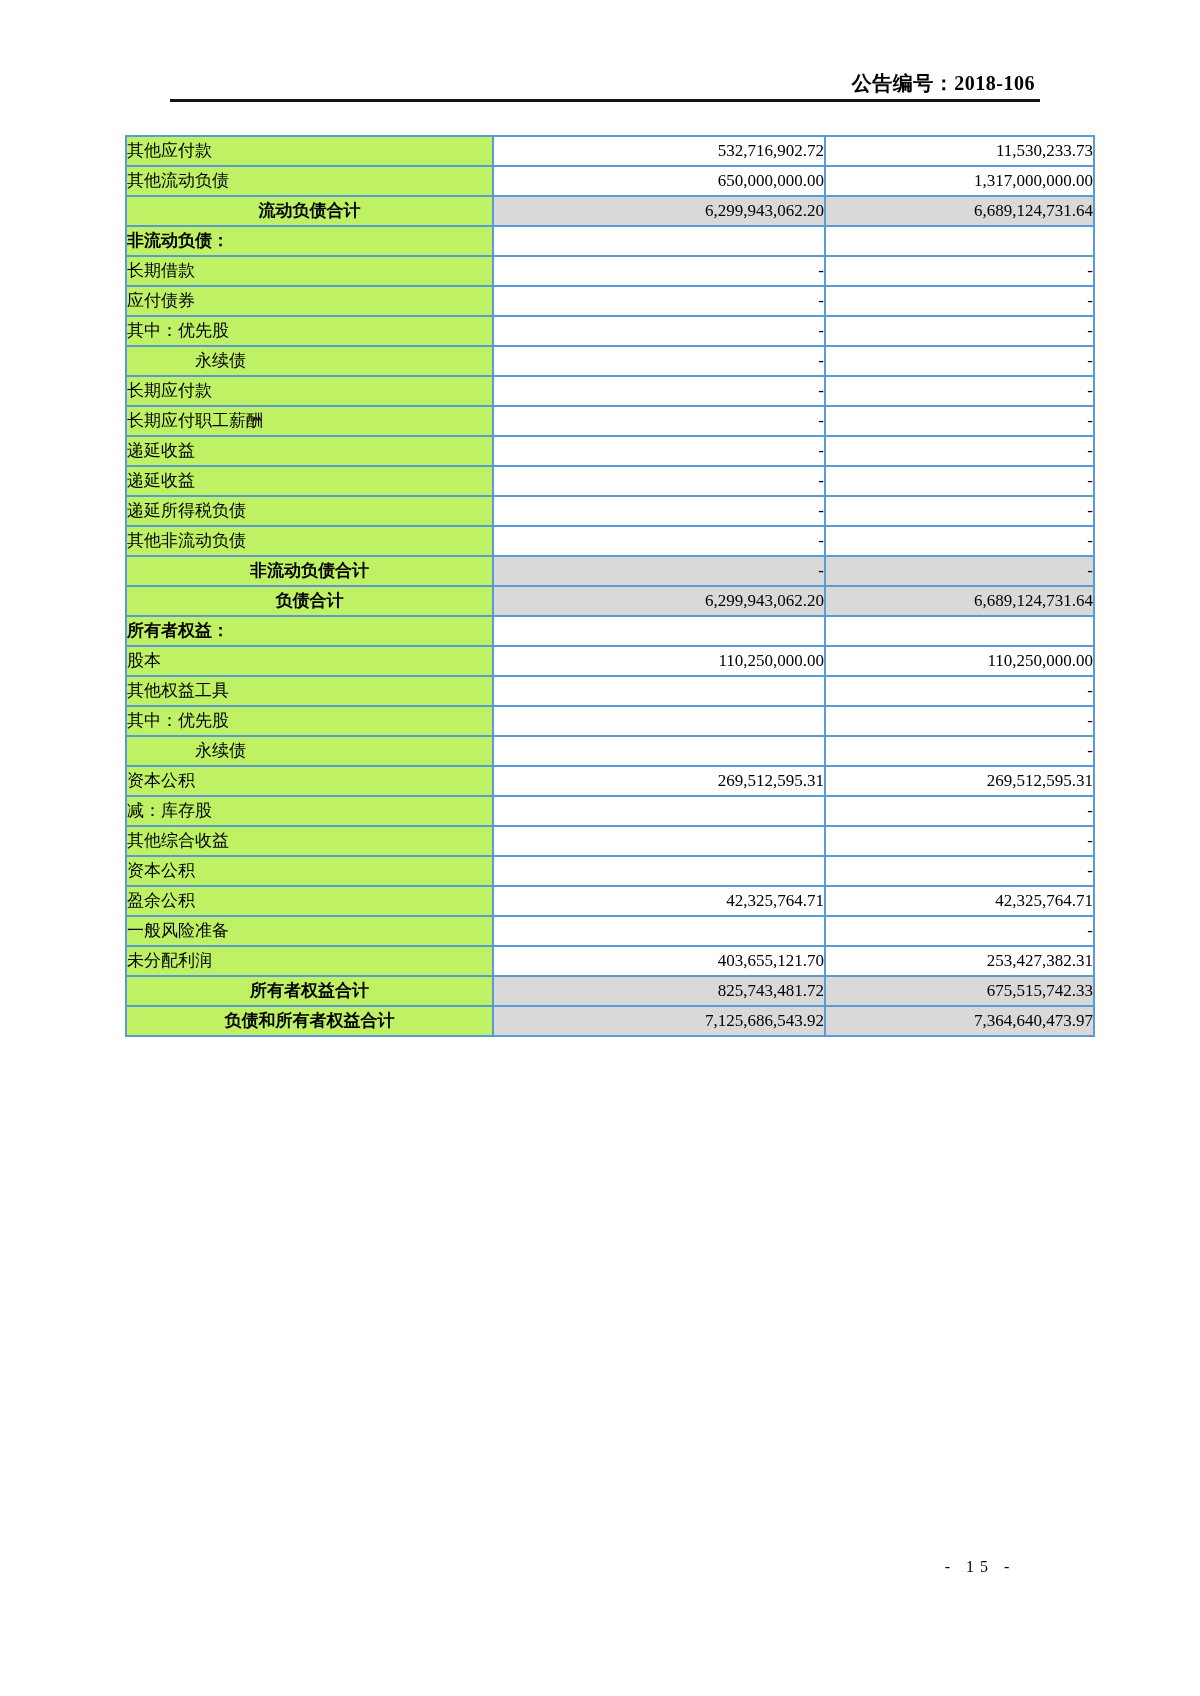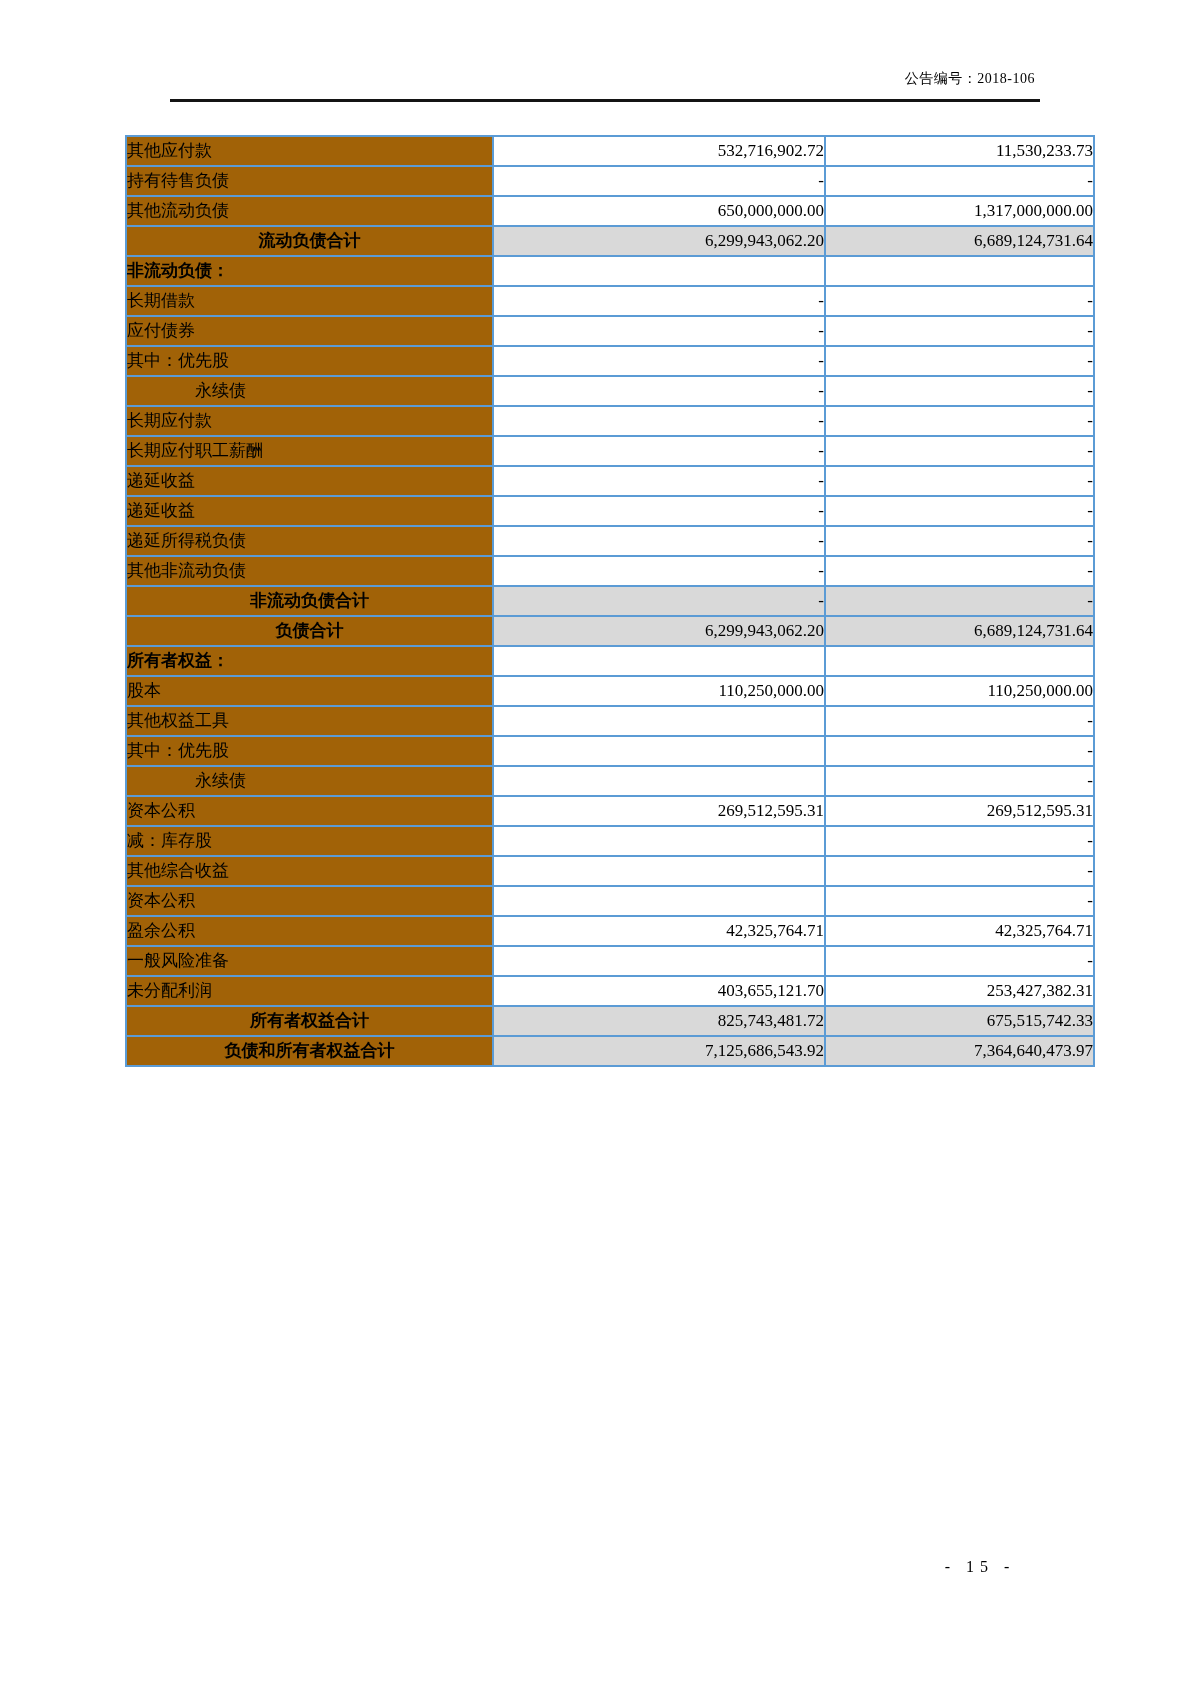--- a/index.html
+++ b/index.html
@@ -13,22 +13,22 @@
     position: relative;
     width: 1200px;
     height: 1696px;
     background: #ffffff;
     overflow: hidden;
   }
   .announce {
     position: absolute;
     top: 70px;
     right: 165px;
-    font-size: 14px;
-    font-weight: normal;
+    font-size: 20px;
+    font-weight: bold;
     letter-spacing: 0.5px;
   }
   .header-rule {
     position: absolute;
     top: 99px;
     left: 170px;
     width: 870px;
     height: 3px;
     background: #141414;
   }
@@ -46,21 +46,21 @@
   .col-v2 { width: 269px; }
   table.bs-table td {
     border: 2px solid #5b9bd5;
     height: 28px;
     line-height: 28px;
     padding: 0;
     white-space: nowrap;
     overflow: hidden;
   }
   td.c-label {
-    background: #a16207;
+    background: #bef264;
     text-align: left;
     padding-left: 12px;
   }
   td.c-val {
     background: #ffffff;
     text-align: right;
     padding-right: 10px;
   }
   tr.row-indent td.c-label { padding-left: 68px; }
   tr.row-section td.c-label { font-weight: bold; }
@@ -95,25 +95,20 @@
       <col class="col-v1">
       <col class="col-v2">
     </colgroup>
     <tbody id="bs-body">
         <tr class="row-item">
           <td class="c-label" style="border-color: rgb(91, 155, 213);">其他应付款</td>
           <td class="c-val" style="border-color: rgb(91, 155, 213);">532,716,902.72</td>
           <td class="c-val" style="border-color: rgb(91, 155, 213);">11,530,233.73</td>
         </tr>
         <tr class="row-item">
-          <td class="c-label" style="border-color: rgb(91, 155, 213);">持有待售负债</td>
-          <td class="c-val" style="border-color: rgb(91, 155, 213);">-</td>
-          <td class="c-val" style="border-color: rgb(91, 155, 213);">-</td>
-        </tr>
-        <tr class="row-item">
           <td class="c-label" style="border-color: rgb(91, 155, 213);">其他流动负债</td>
           <td class="c-val" style="border-color: rgb(91, 155, 213);">650,000,000.00</td>
           <td class="c-val" style="border-color: rgb(91, 155, 213);">1,317,000,000.00</td>
         </tr>
         <tr class="row-total">
           <td class="c-label" style="border-color: rgb(91, 155, 213);">流动负债合计</td>
           <td class="c-val" style="border-color: rgb(91, 155, 213);">6,299,943,062.20</td>
           <td class="c-val" style="border-color: rgb(91, 155, 213);">6,689,124,731.64</td>
         </tr>
         <tr class="row-section">

